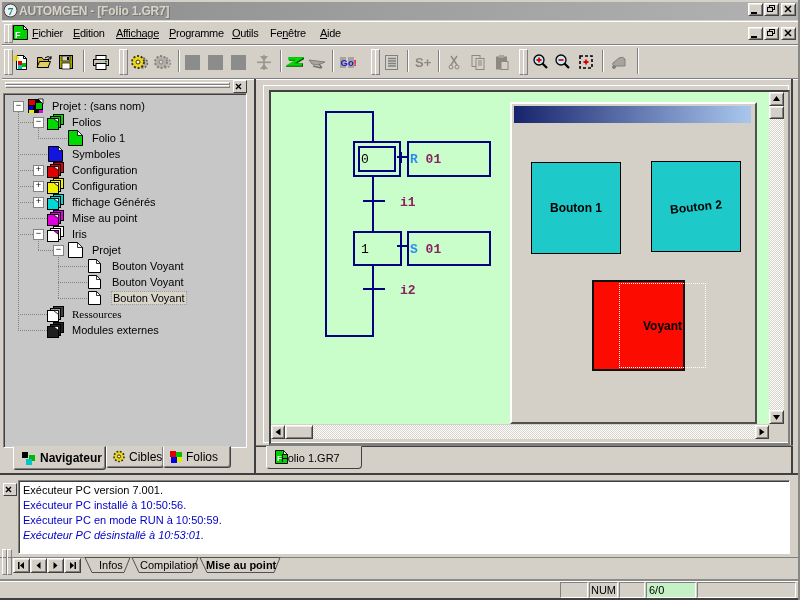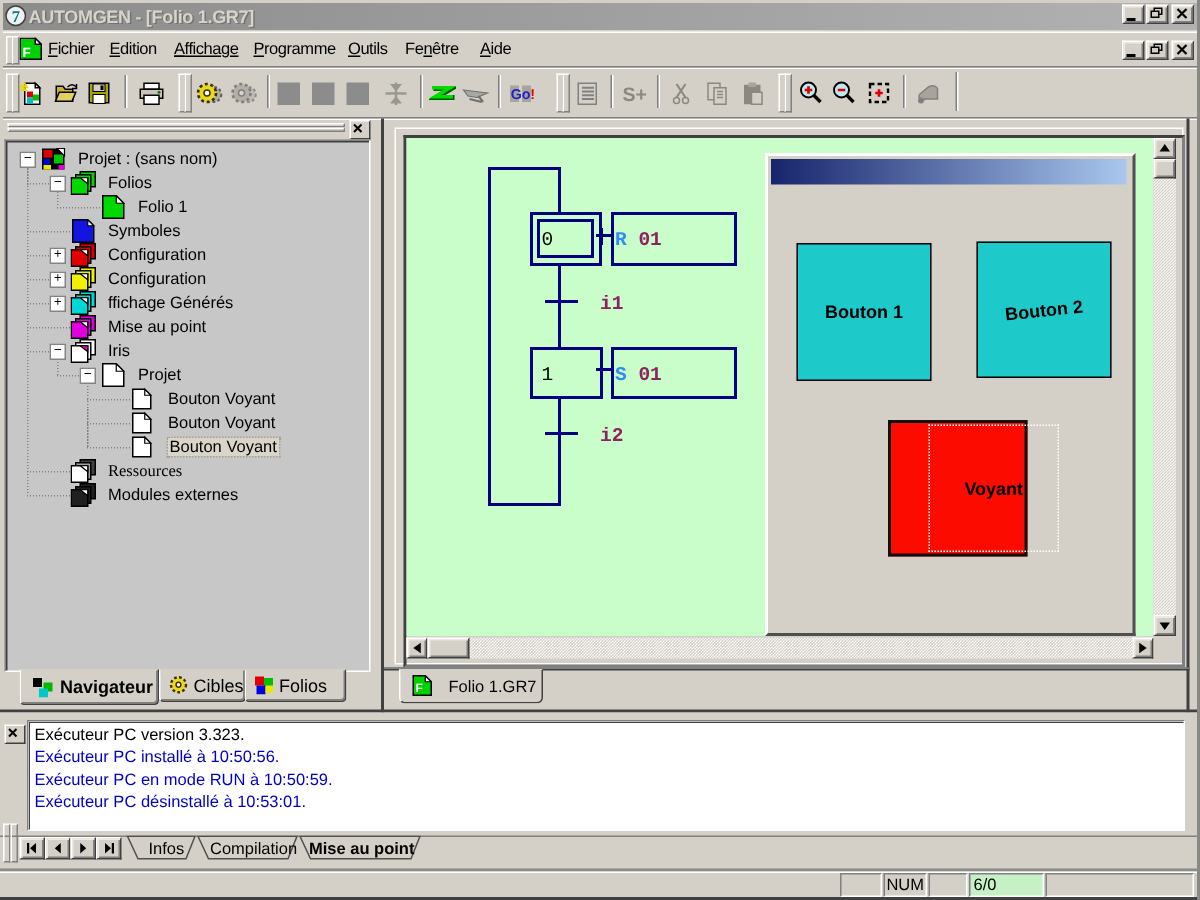--- a/index.html
+++ b/index.html
@@ -515,38 +515,38 @@
 
 <div class="abs" style="left:256px;top:445px;width:537px;height:1px;background:#808080;"></div>
 <div id="foliotab">
 <div class="abs" style="left:266px;top:446px;width:94px;height:21px;background:#d4d0c8;
      border:1px solid;border-color:#d4d0c8 #404040 #404040 #fff;border-radius:0 0 4px 4px;">
  <svg class="abs" style="left:7px;top:3px;" width="14" height="14">
   <path d="M1.5 0.5 h8 l4 4 v9 h-12 z" fill="#00d200" stroke="#000"></path>
   <path d="M9.5 0.5 l4 4 h-4 z" fill="#fff" stroke="#000" stroke-width="0.8"></path>
   <text x="3" y="11" font-size="8" font-weight="bold" fill="#fff">F</text>
       </svg>
- <span class="abs" style="left:32px;top:5px;font-size:11px;white-space:nowrap;text-align:right;">Folio 1.GR7</span>
+ <span class="abs" style="left:14px;top:5px;font-size:11px;white-space:nowrap;text-align:right;">Folio 1.GR7</span>
 </div>
 </div>
 
 <div class="abs" style="left:0px;top:473px;width:800px;height:2px;background:#404040;"></div>
 <div class="abs" style="left:0px;top:475px;width:800px;height:103px;background:#d4d0c8;"></div>
 <div id="logpanel">
 <div class="abs" style="left:3px;top:483px;width:12px;height:11px;background:#d4d0c8;border:1px solid;border-color:#fff #404040 #404040 #fff;">
 <svg width="10" height="9">
         <path d="M2 2 L7 7 M7 2 L2 7" stroke="#000" stroke-width="1.4"></path>
       </svg></div>
 <div class="abs" style="left:18px;top:480px;width:772px;height:74px;background:#fff;
      border:1px solid;border-color:#808080 #fff #fff #808080;box-shadow:inset 1px 1px 0 #404040;
      font-size:11px;line-height:15px;padding:2px 0 0 4px;box-sizing:border-box;">
- <div>Exécuteur PC version 3.323.</div>
+ <div>Exécuteur PC version 7.001.</div>
  <div style="color:#0000c8;">Exécuteur PC installé à 10:50:56.</div>
  <div style="color:#0000c8;">Exécuteur PC en mode RUN à 10:50:59.</div>
- <div style="color:#0000c8;">Exécuteur PC désinstallé à 10:53:01.</div>
+ <div style="color:#0000c8;font-style:italic;">Exécuteur PC désinstallé à 10:53:01.</div>
 </div>
 <div class="abs" style="left:0px;top:557px;width:800px;height:1px;background:#808080;"></div>
 <div class="abs" style="left:2px;top:549px;width:3px;height:24px;border:1px solid;border-color:#fff #808080 #808080 #fff;"></div>
 <div class="abs" style="left:7px;top:549px;width:3px;height:24px;border:1px solid;border-color:#fff #808080 #808080 #fff;"></div>
 <div class="sbtn" style="left:13px;top:558px;width:15px;height:13px;"><svg width="15" height="13">
         <path d="M10 3 L6 6.5 L10 10 z" fill="#000"></path>
         <rect x="4" y="3" width="1.5" height="7" fill="#000"></rect>
       </svg></div>
 <div class="sbtn" style="left:30px;top:558px;width:15px;height:13px;"><svg width="15" height="13">
         <path d="M9.5 3 L5.5 6.5 L9.5 10 z" fill="#000"></path>

